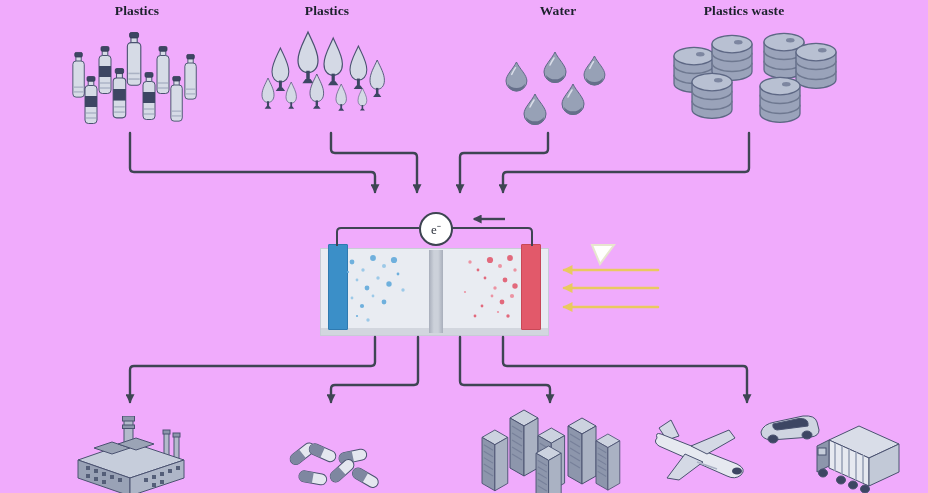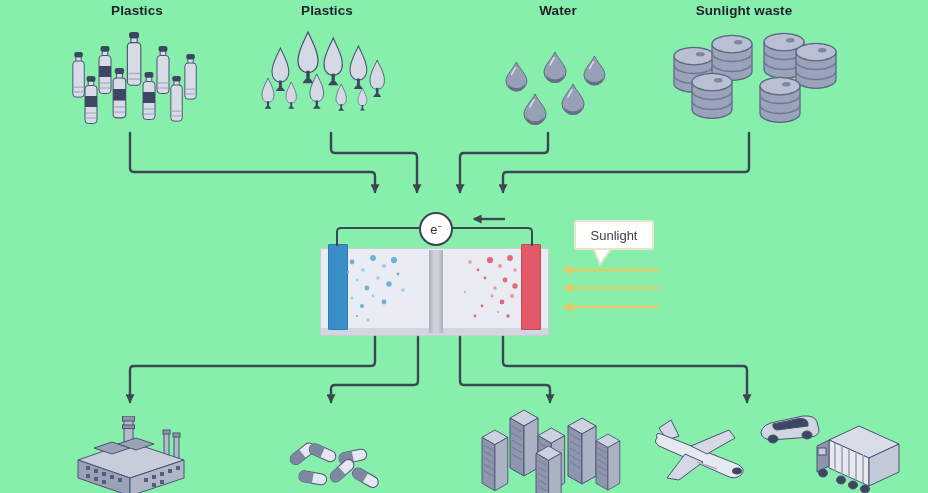--- a/index.html
+++ b/index.html
@@ -1,17 +1,17 @@
 <!DOCTYPE html>
 <html><head>
 <meta charset="utf-8">
 <style>
   html,body{margin:0;padding:0;background:#ffffff;}
-  .canvas{position:relative;width:928px;height:493px;background:#86efac;overflow:hidden;
-          font-family:Liberation Sans, sans-serif;}
+  .canvas{position:relative;width:928px;height:493px;background:#f0abfc;overflow:hidden;
+          font-family:Liberation Serif, serif;}
   .input-label{position:absolute;transform:translateX(-50%);font-size:13.5px;font-weight:700;
                color:#1c212c;white-space:nowrap;letter-spacing:.1px;}
   .icon{position:absolute;}
   .overlay{position:absolute;left:0;top:0;z-index:3;}
   .cell-tray{position:absolute;left:320px;top:248px;width:227px;height:86px;
              background:#e9ecf2;border:1px solid #c7ccd6;z-index:1;}
   .cell-tray .bottom-strip{position:absolute;left:0;bottom:0;width:100%;height:7px;background:#d2d6de;}
   .electrode{position:absolute;width:18px;height:84px;top:244px;z-index:2;border-radius:1px;}
   .electrode.blue{left:328px;background:#3b8fc8;border:1px solid #2f7ab0;}
   .electrode.red{left:521px;background:#e2596a;border:1px solid #c84857;}
@@ -111,21 +111,21 @@
       <circle cx="482" cy="306" r="1.4"></circle>
         <circle cx="515" cy="286" r="2.7"></circle>
       <circle cx="465" cy="292" r="1.1" fill="#ec93a2"></circle>
         <circle cx="475" cy="316" r="1.4"></circle>
     </g>
   </svg>
 
   <div class="input-label" style="left:137px;top:3px">Plastics</div>
   <div class="input-label" style="left:327px;top:3px">Plastics</div>
   <div class="input-label" style="left:558px;top:3px">Water</div>
-  <div class="input-label" style="left:744px;top:3px">Sunlight waste</div>
+  <div class="input-label" style="left:744px;top:3px">Plastics waste</div>
 
   <svg class="icon" style="left:62px;top:24px" width="150" height="108" viewBox="0 0 150 108">
     <defs>
       <g id="bt1">
         <rect x="6.2" y="4.5" width="5.6" height="5.5" fill="#d6dbe6" stroke="#4a5270" stroke-width="1"></rect>
         <rect x="5" y="0.5" width="8" height="4.8" rx="1.4" fill="#3d4663" stroke="#343c55" stroke-width=".8"></rect>
         <rect x="3" y="9.5" width="12" height="38" rx="3.4" fill="#d6dbe6" stroke="#4a5270" stroke-width="1"></rect>
         <line x1="4" y1="37" x2="14" y2="37" stroke="#aab2c4" stroke-width="1.4"></line>
         <line x1="4" y1="42" x2="14" y2="42" stroke="#aab2c4" stroke-width="1.4"></line>
       </g>
@@ -195,23 +195,20 @@
     <use href="#bl" transform="translate(24,48) scale(1.25)"></use>
     <use href="#bl" transform="translate(96,8) scale(1.25)"></use>
     <use href="#bl" transform="translate(128,18) scale(1.25)"></use>
     <use href="#bl" transform="translate(92,52) scale(1.25)"></use>
   </svg>
 
   <div class="enode">
     <span>e⁻</span>
   </div>
 
-  <div class="sunlight-bubble">
-    <span>Sunlight</span>
-  </div>
 
   <svg class="icon" style="left:60px;top:416px" width="142" height="77" viewBox="0 0 142 77">
     <g stroke="#4a5270" stroke-width="1">
       <rect x="64" y="0" width="9" height="40" fill="#b3bacb"></rect>
       <rect x="62.5" y="0" width="12" height="5" fill="#8d96ac"></rect>
       <rect x="62.5" y="9" width="12" height="3.5" fill="#8d96ac"></rect>
       <rect x="104" y="16" width="5" height="28" fill="#b3bacb"></rect>
       <rect x="114" y="19" width="5" height="28" fill="#b3bacb"></rect>
       <rect x="103" y="14" width="7" height="4" fill="#8d96ac"></rect>
       <rect x="113" y="17" width="7" height="4" fill="#8d96ac"></rect>

